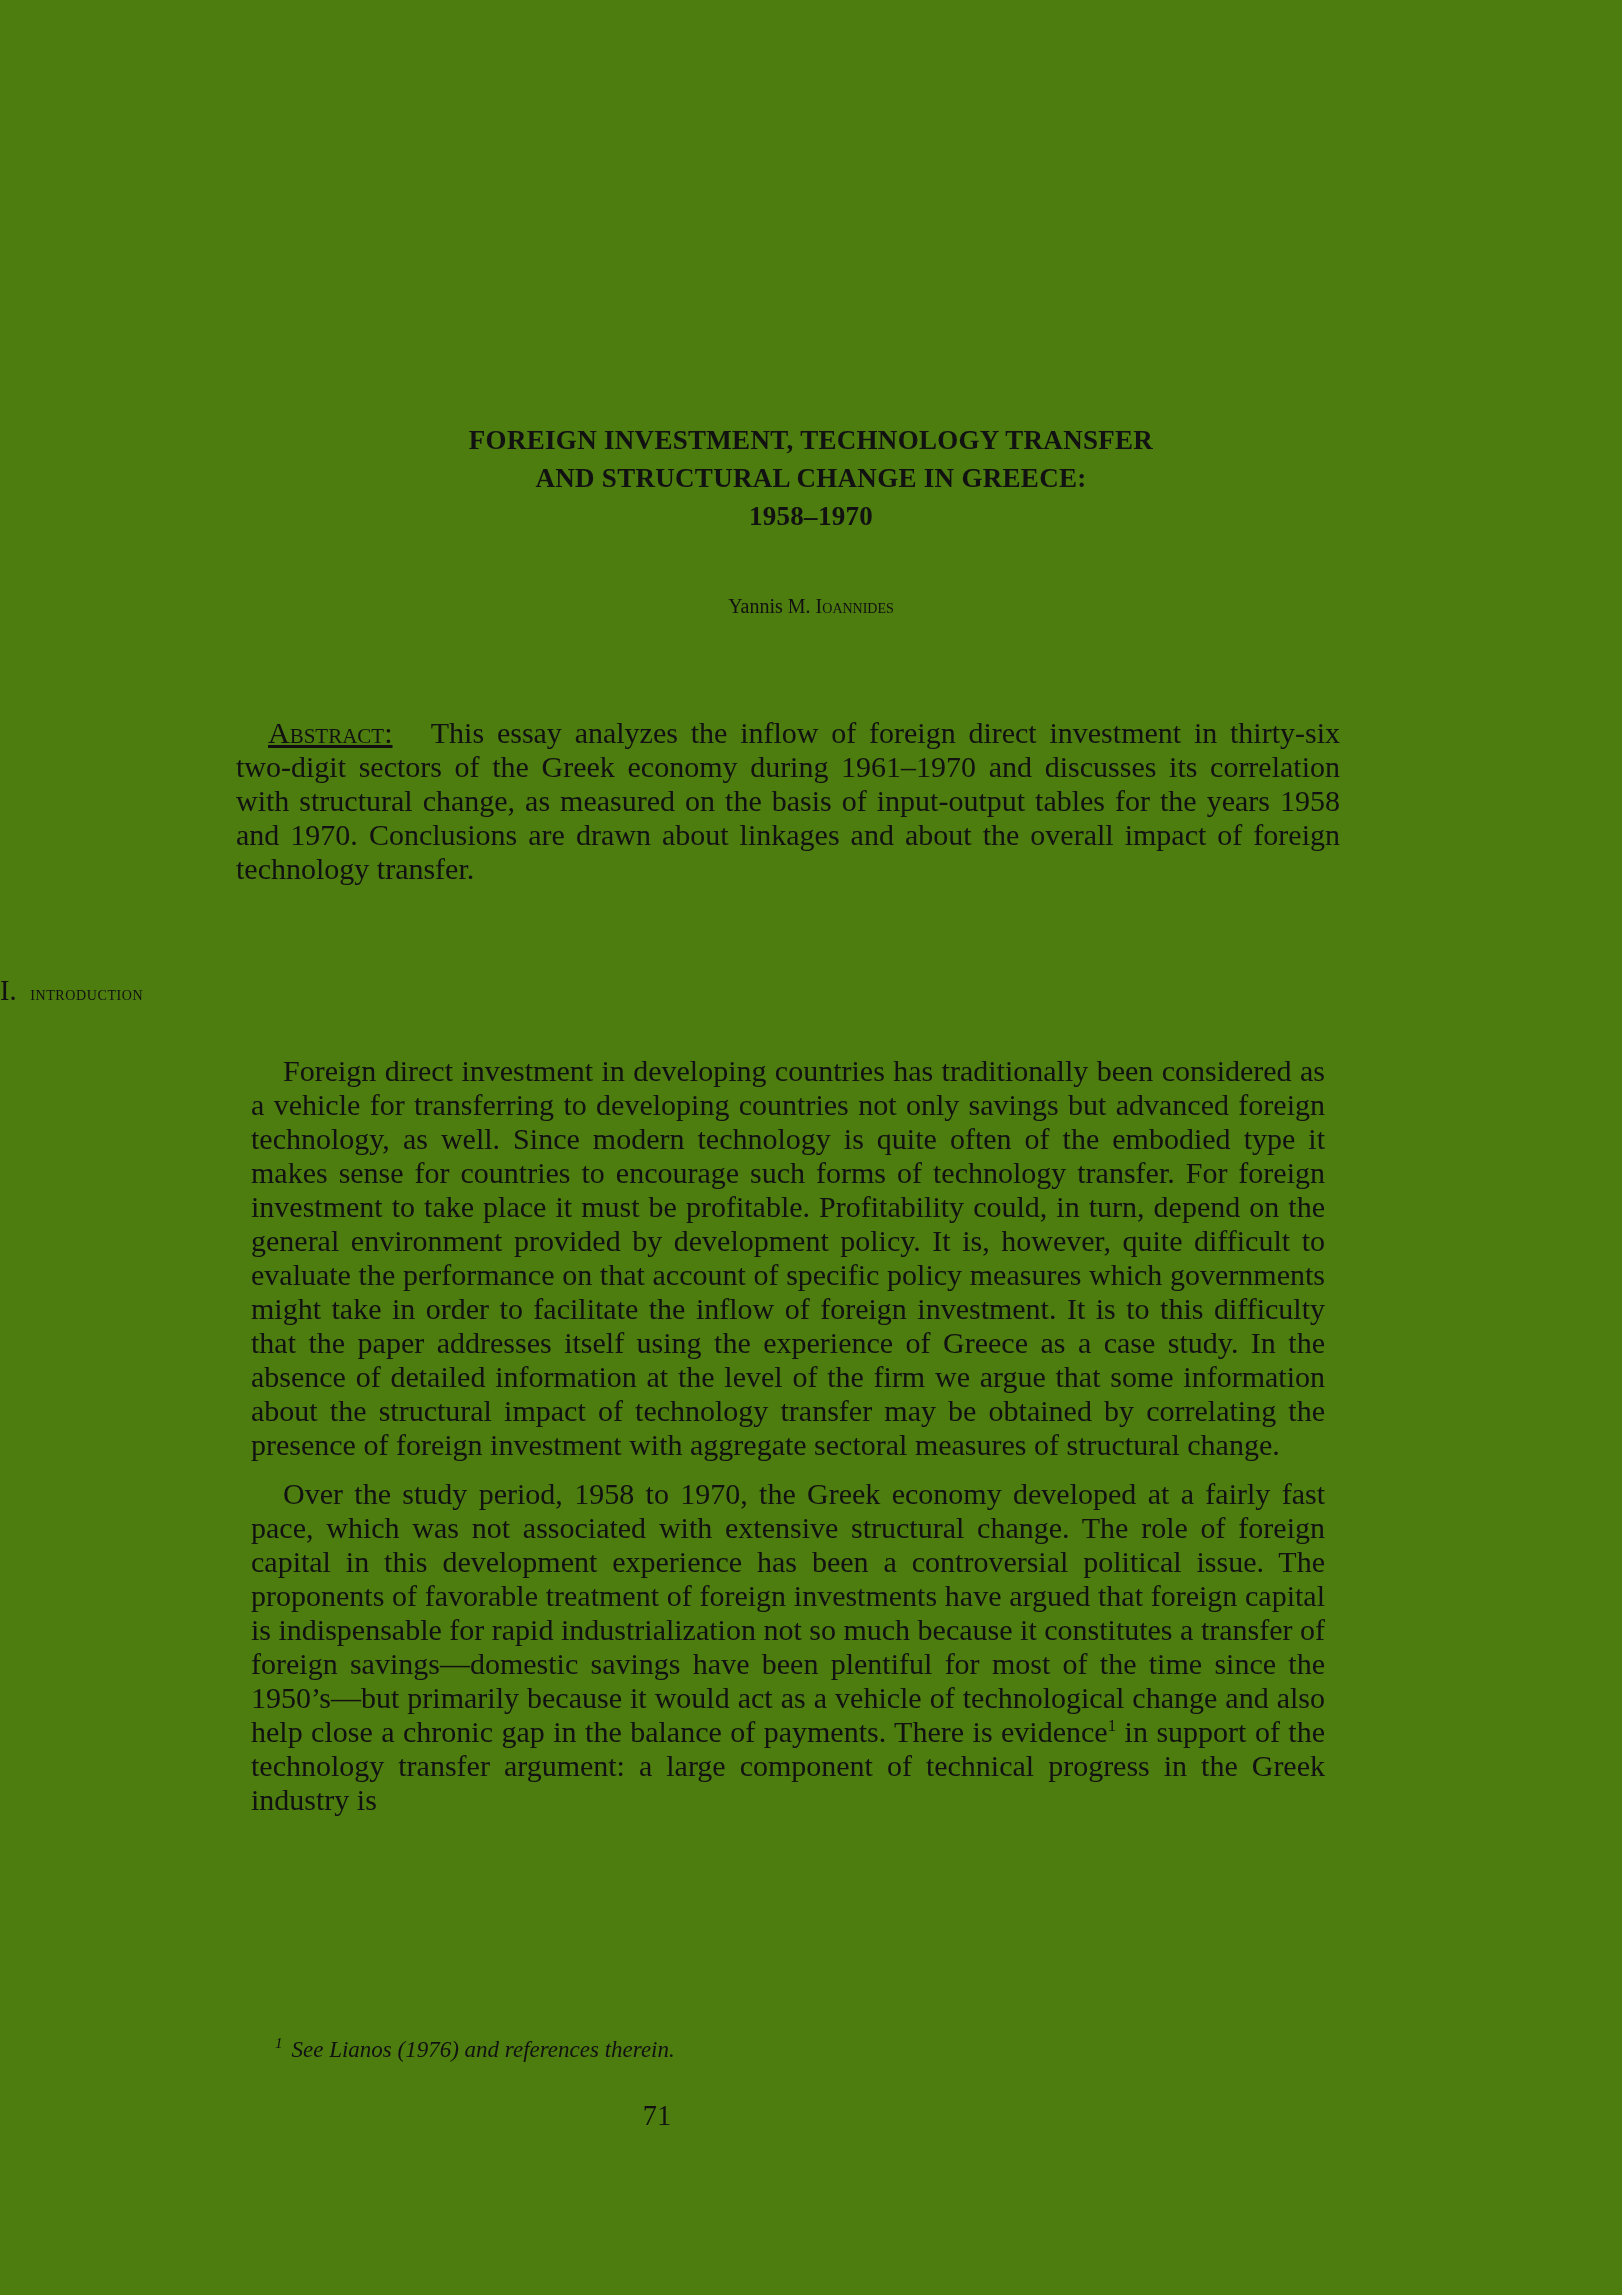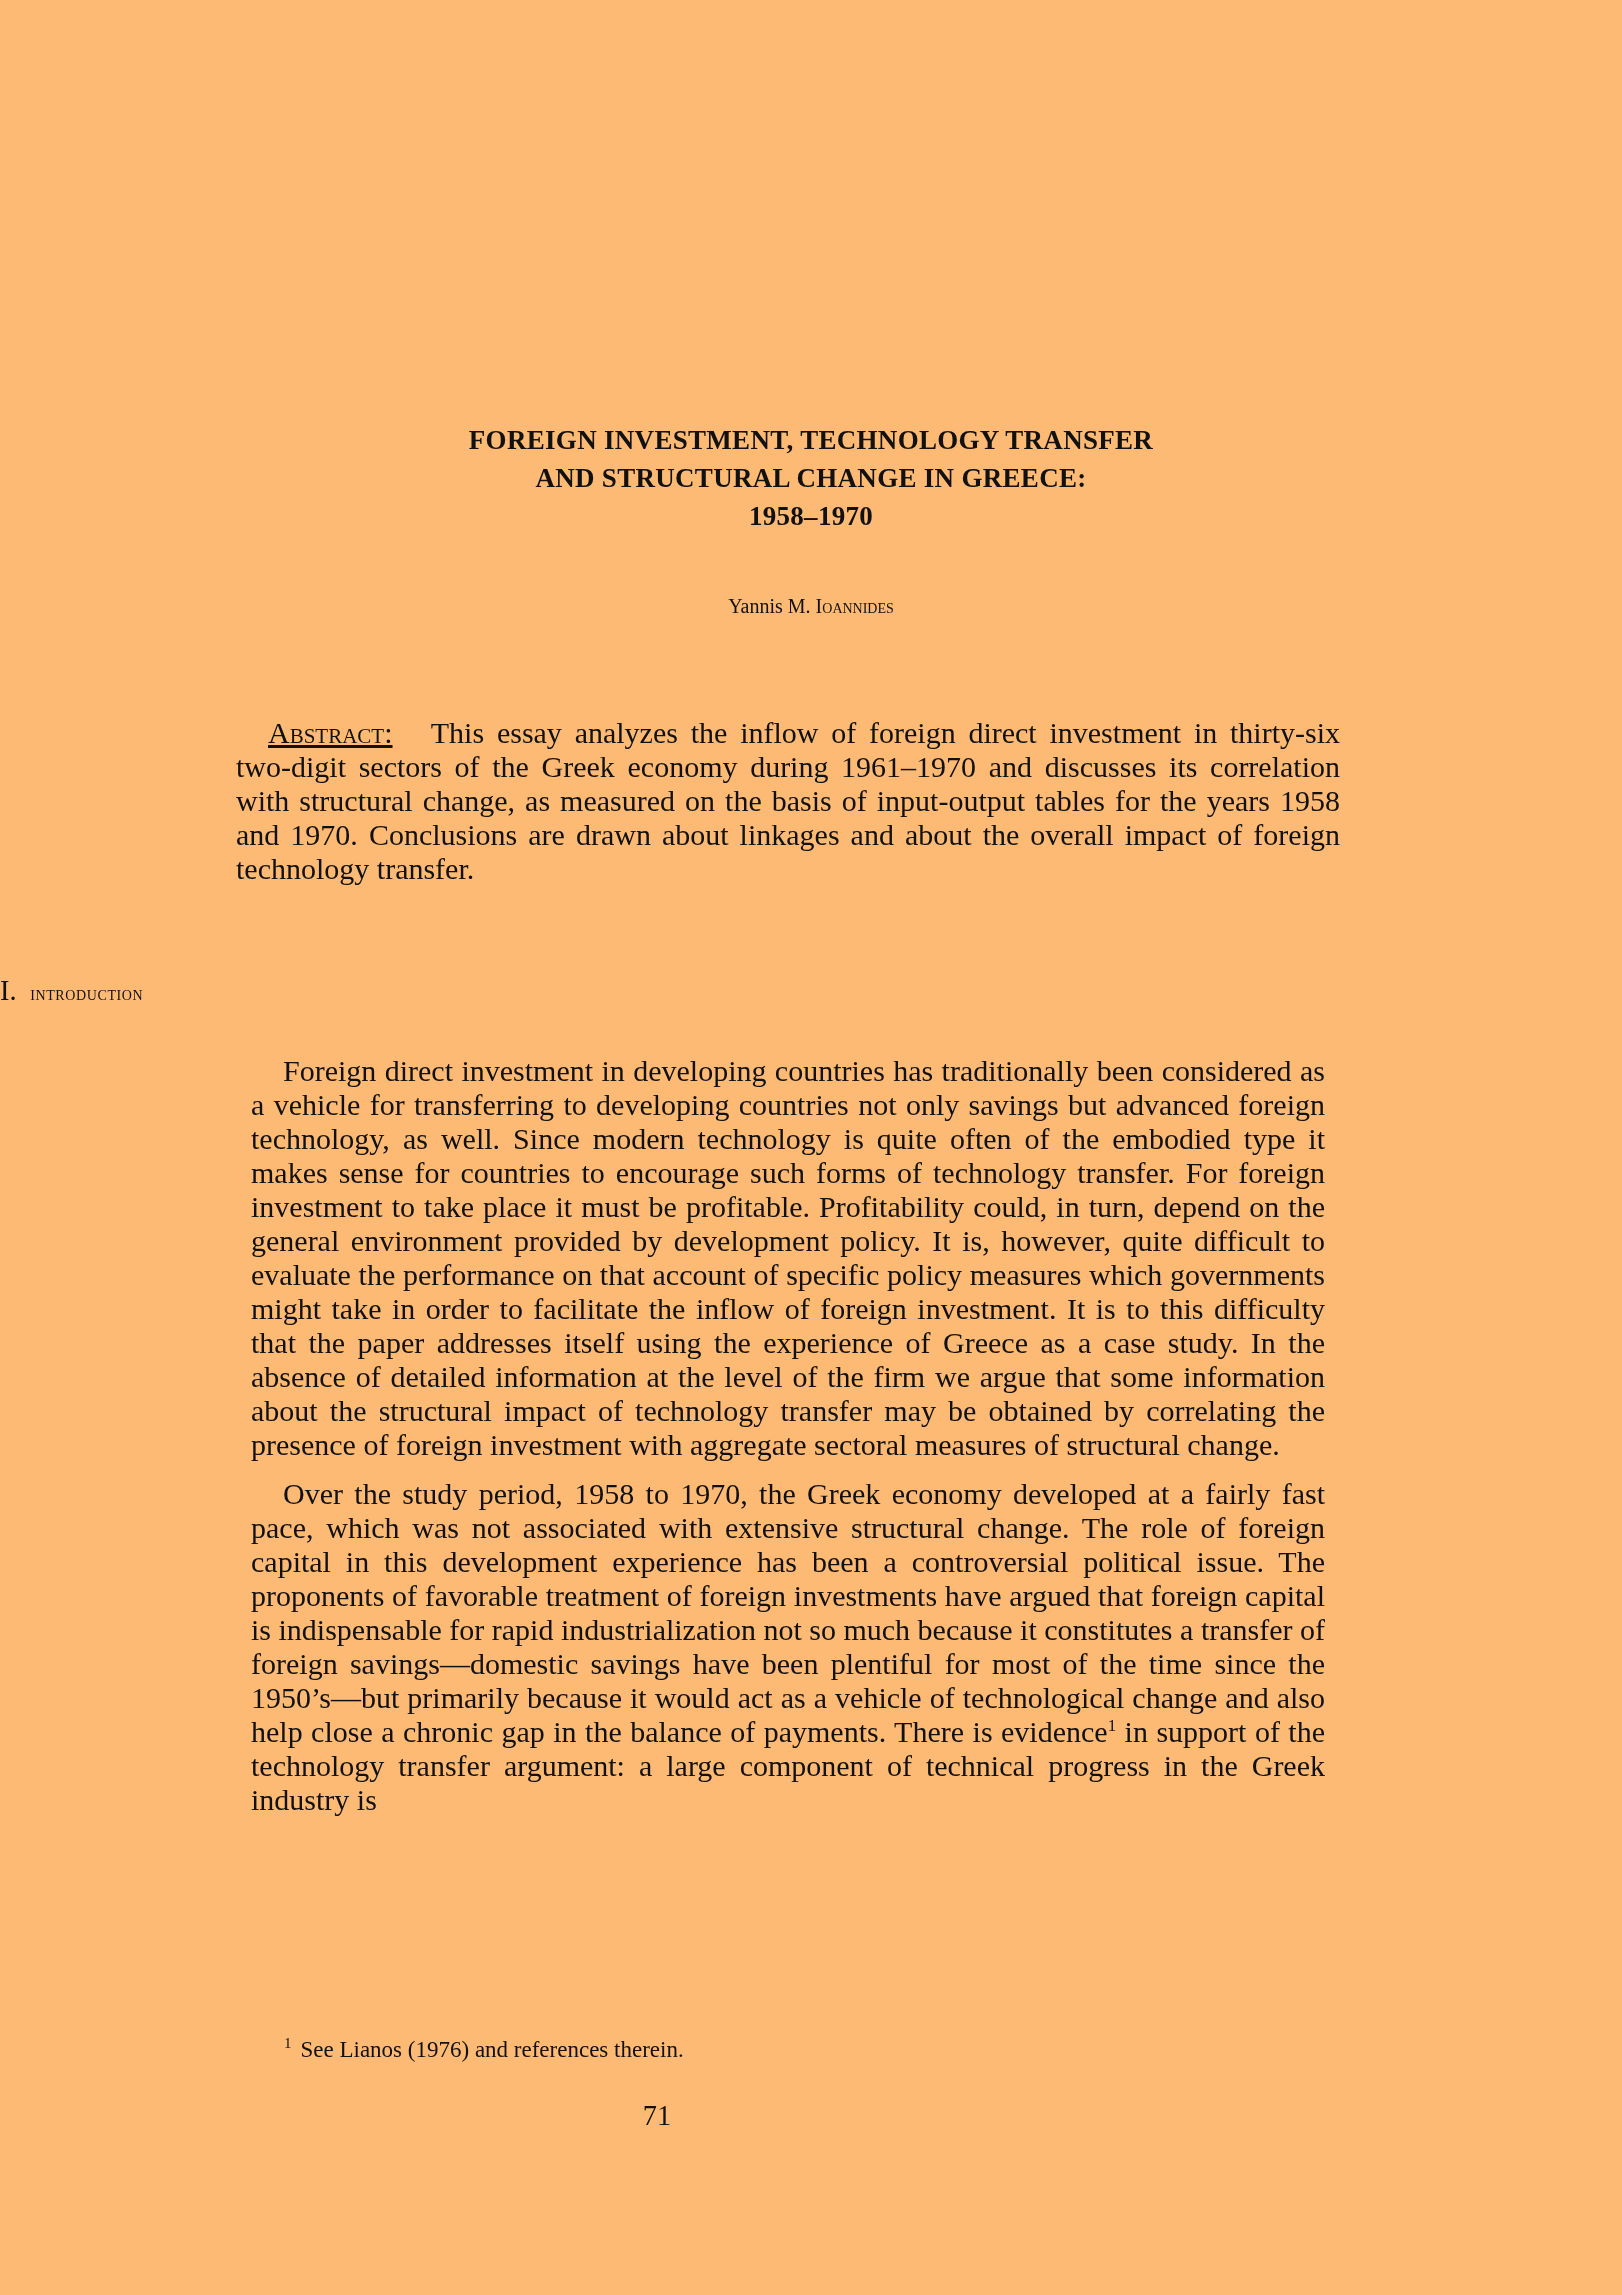--- a/index.html
+++ b/index.html
@@ -1,31 +1,31 @@
 <!DOCTYPE html>
 <html style="font-size:9px"><head>
 <meta charset="utf-8">
 <style>
   html, body { margin: 0; padding: 0; background: #ffffff; }
   body { width: 1622px; height: 2295px; position: relative; overflow: hidden; }
-  .page { position: absolute; left: 0; top: 0; width: 1622px; height: 2295px; background: #fdba74; color: #111; font-family: "Liberation Serif", "DejaVu Serif", serif; }
+  .page { position: absolute; left: 0; top: 0; width: 1622px; height: 2295px; background: #4d7c0f; color: #111; font-family: "Liberation Serif", "DejaVu Serif", serif; }
   .title { position: absolute; left: 0; width: 1622px; top: 421px; text-align: center; font-weight: bold; font-size: 27px; line-height: 38px; letter-spacing: 0.3px; }
   .title div { display: block; }
   .author { position: absolute; left: 0; width: 1622px; top: 589px; text-align: center; font-size: 20px; line-height: 35px; }
   .sc { font-variant: small-caps; }
   .col { position: absolute; left: 236px; width: 1104px; font-size: 30px; line-height: 34px; text-align: justify; }
   .abstract { top: 716px; }
   .abstract-label { font-variant: small-caps; margin-right: 26px; text-decoration: underline; }
   .para { text-indent: 32px; margin: 15px; }
   .section-heading { position: absolute; left: 0; width: 1622px; top: 974px; text-align: left; font-size: 28.4px; line-height: 34px; }
   .section-heading .num { margin-right: 13.7px; }
   .section-heading .label { font-size: 20.5px; letter-spacing: 0.6px; }
   .body { top: 1039px; }
   sup { font-size: 17px; line-height: 0; vertical-align: super; }
-  .footnote { position: absolute; left: 284px; top: 2036px; font-size: 23px; line-height: 27px; }
+  .footnote { position: absolute; left: 275px; top: 2036px; font-size: 23px; line-height: 27px; font-style: italic; }
   .footnote sup { font-size: 15px; margin-right: 9px; }
   .page-number { position: absolute; left: 0; width: 1314px; top: 2099px; text-align: center; font-size: 28.4px; line-height: 34px; }
 </style>
 </head>
 <body>
 
 <div class="page">
 
   <div class="title">
     <div>FOREIGN INVESTMENT, TECHNOLOGY TRANSFER</div>

